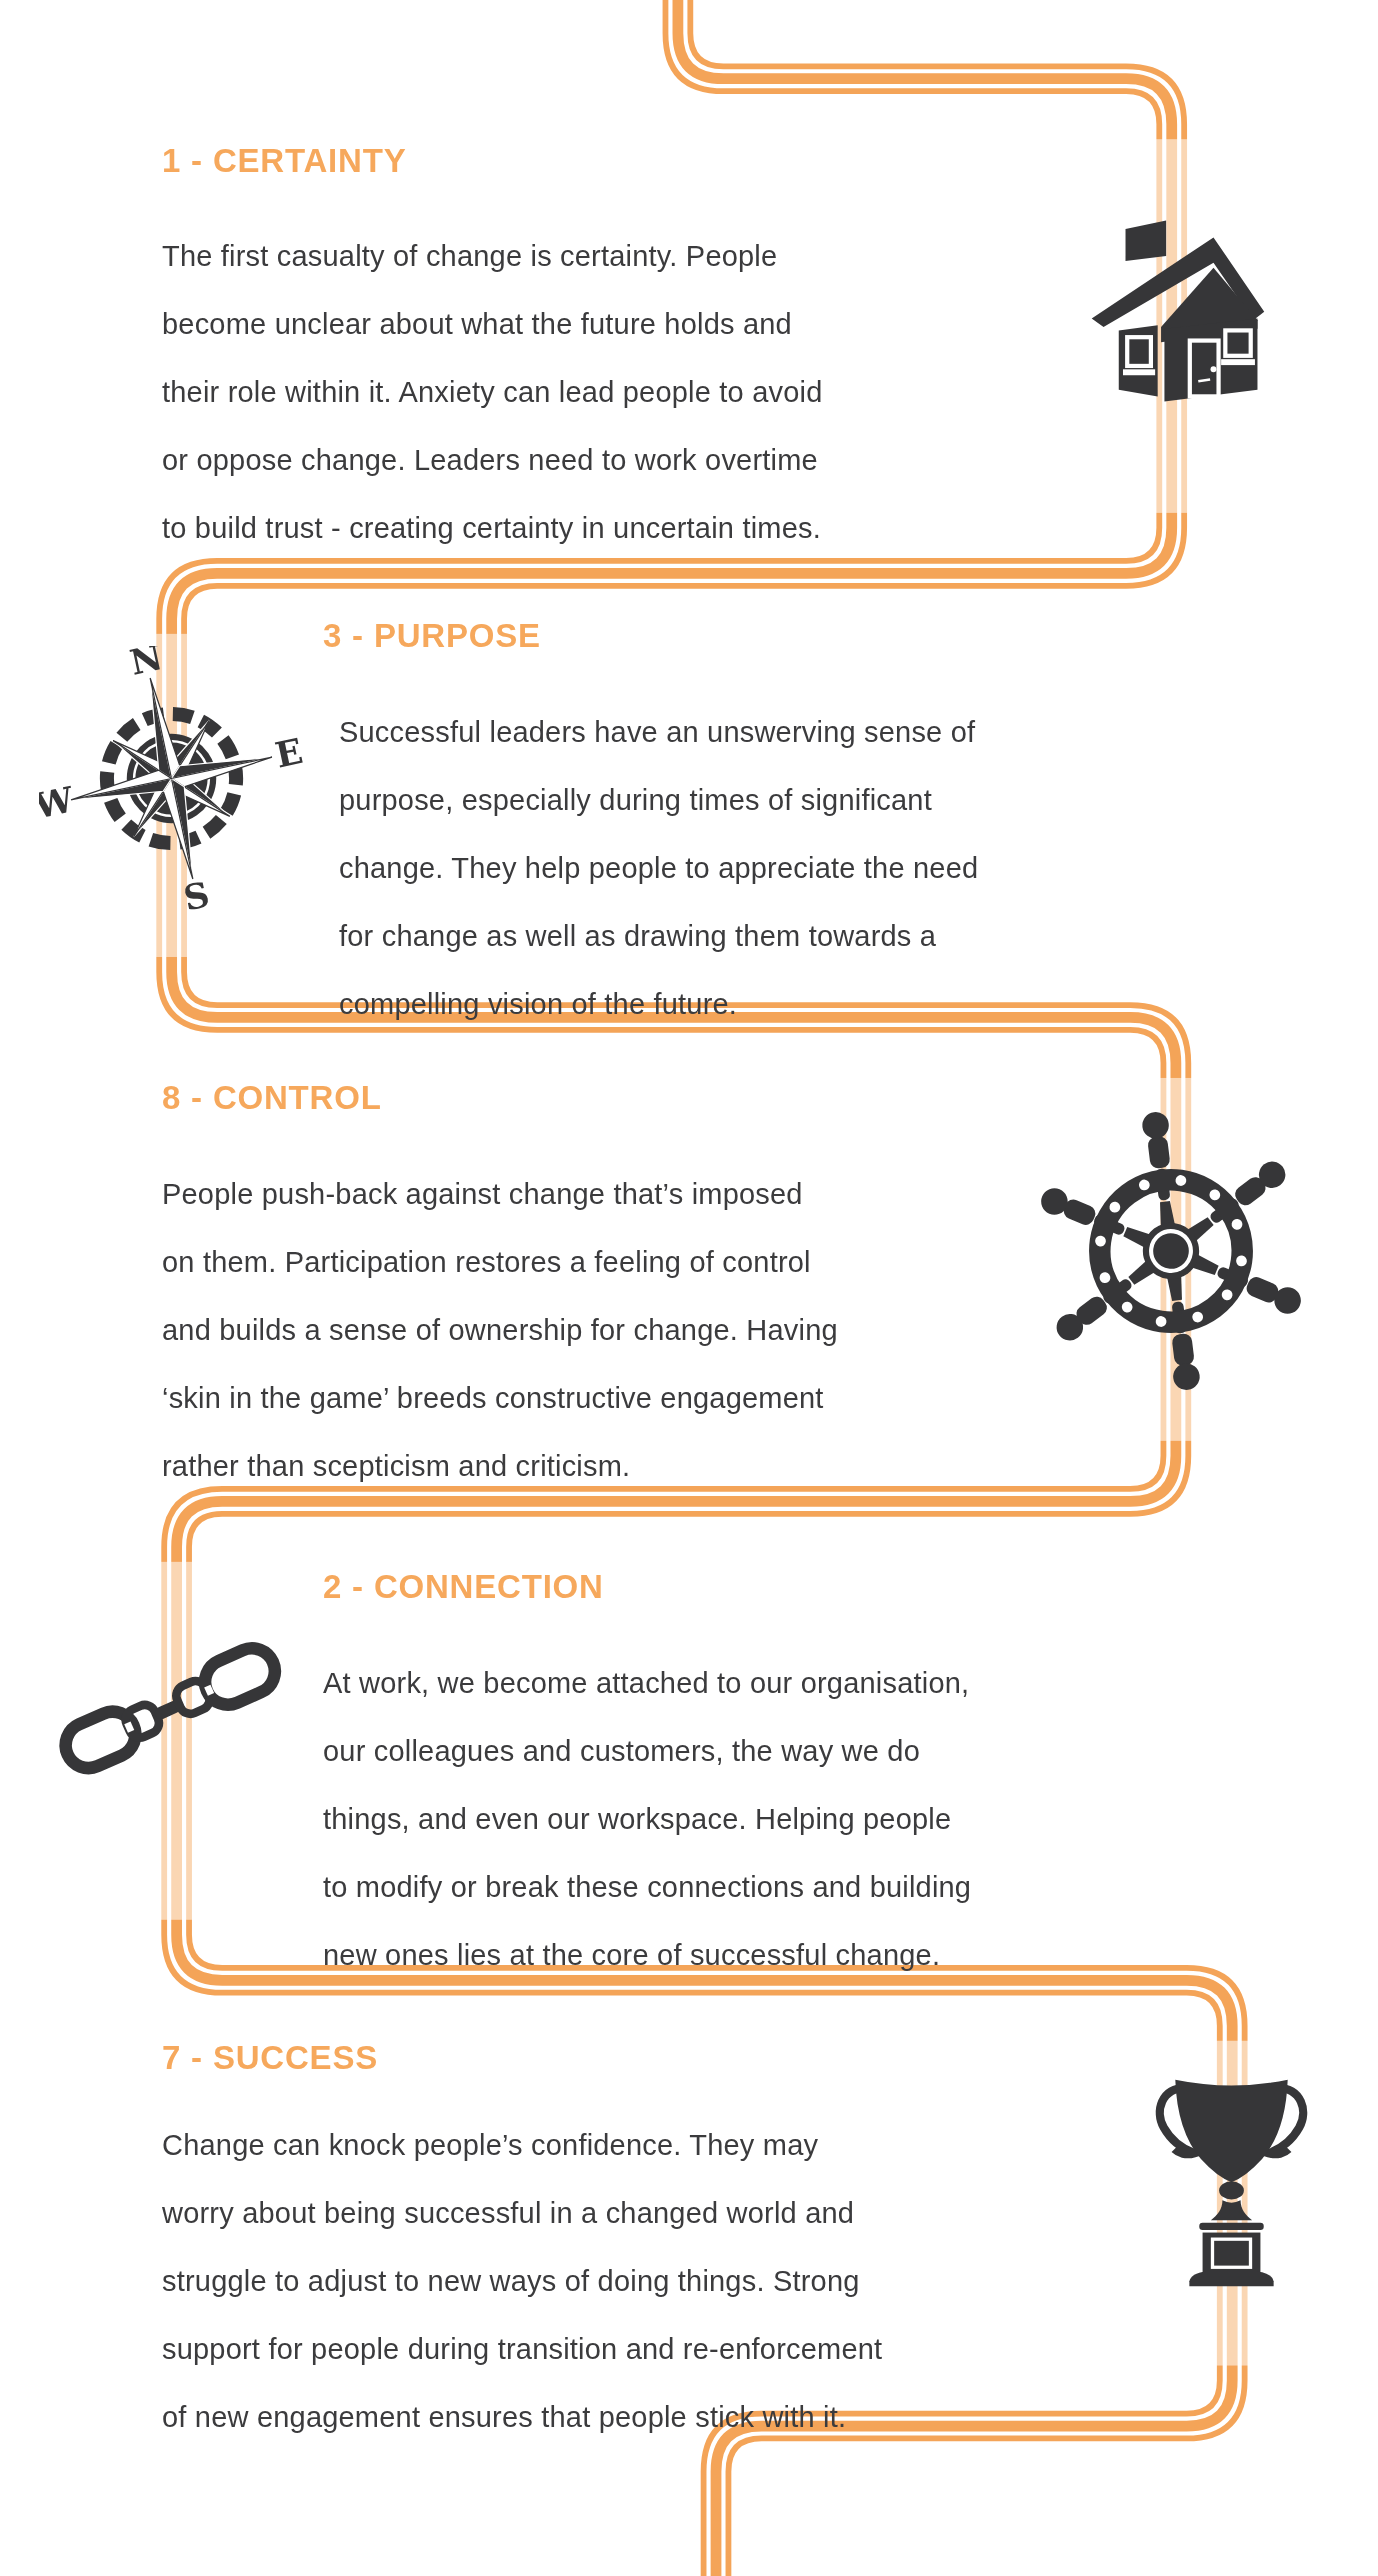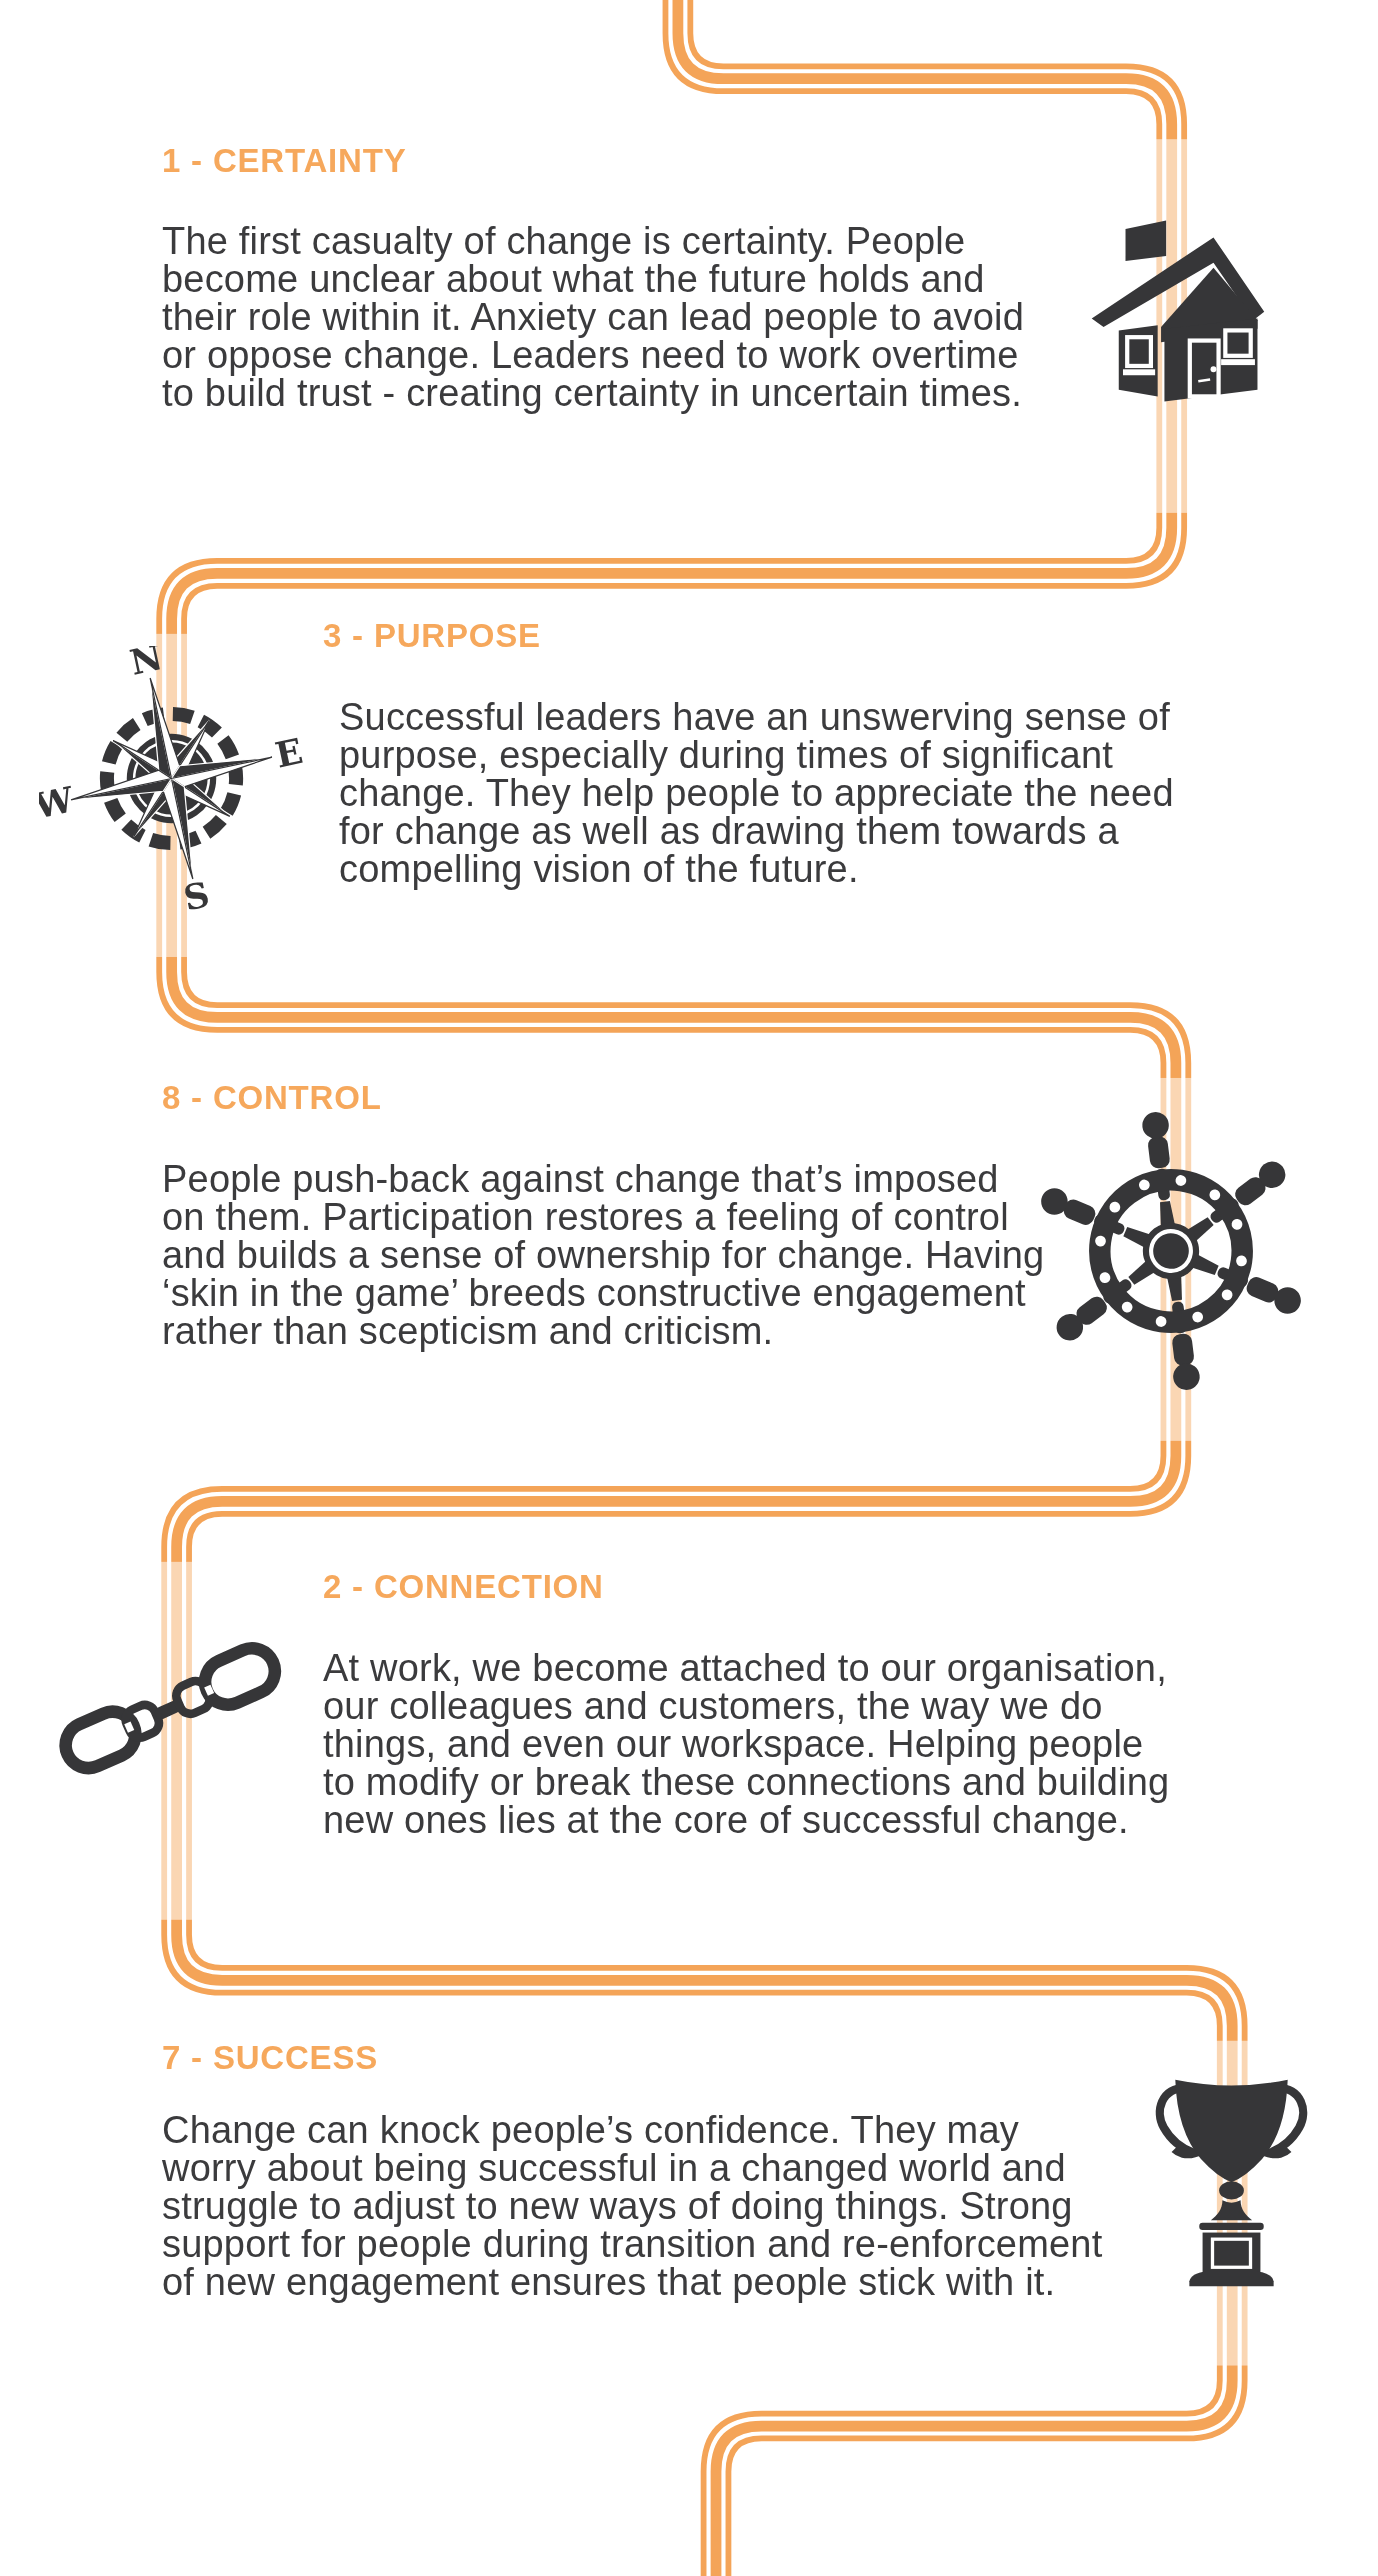--- a/index.html
+++ b/index.html
@@ -20,21 +20,21 @@
   .icon-svg{position:absolute;}
   .dark{fill:var(--icon);}
   .whiteline{fill:none;stroke:#ffffff;}
   .darkline{fill:none;stroke:var(--icon);}
   .sec{position:absolute;}
   .heading{
     font-size:33px;font-weight:bold;line-height:46px;color:var(--heading);
     letter-spacing:0.8px;white-space:nowrap;
   }
   .body{
-    font-size:38px;line-height:38px;color:var(--body_text);
+    font-size:29px;line-height:68px;color:var(--body_text);
     white-space:pre-line;letter-spacing:0.2px;width:1044px;
   }
   .s1h{left:162px;top:138px;} .s1b{left:162px;top:222px;}
   .s2h{left:323px;top:613px;} .s2b{left:323px;top:698px;margin-left:16px;}
   .s3h{left:162px;top:1075px;} .s3b{left:162px;top:1160px;}
   .s4h{left:323px;top:1564px;} .s4b{left:323px;top:1649px;}
   .s5h{left:162px;top:2035px;} .s5b{left:162px;top:2111px;}
   .compass-letter{
     font-family:"DejaVu Serif",serif;font-weight:bold;font-size:42px;
     fill:var(--icon);

